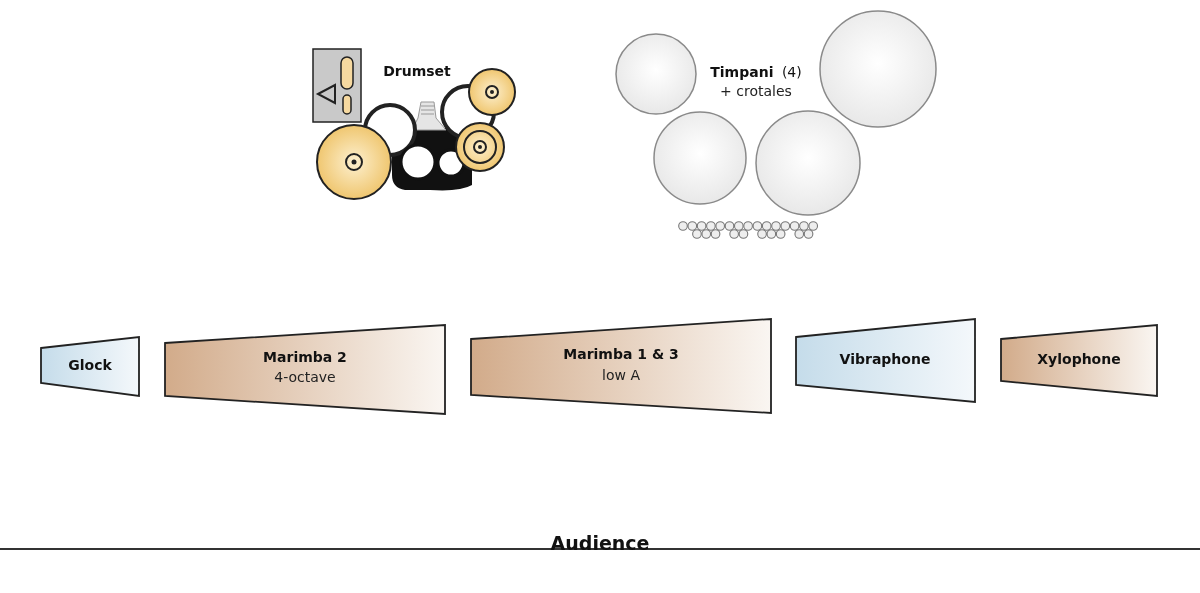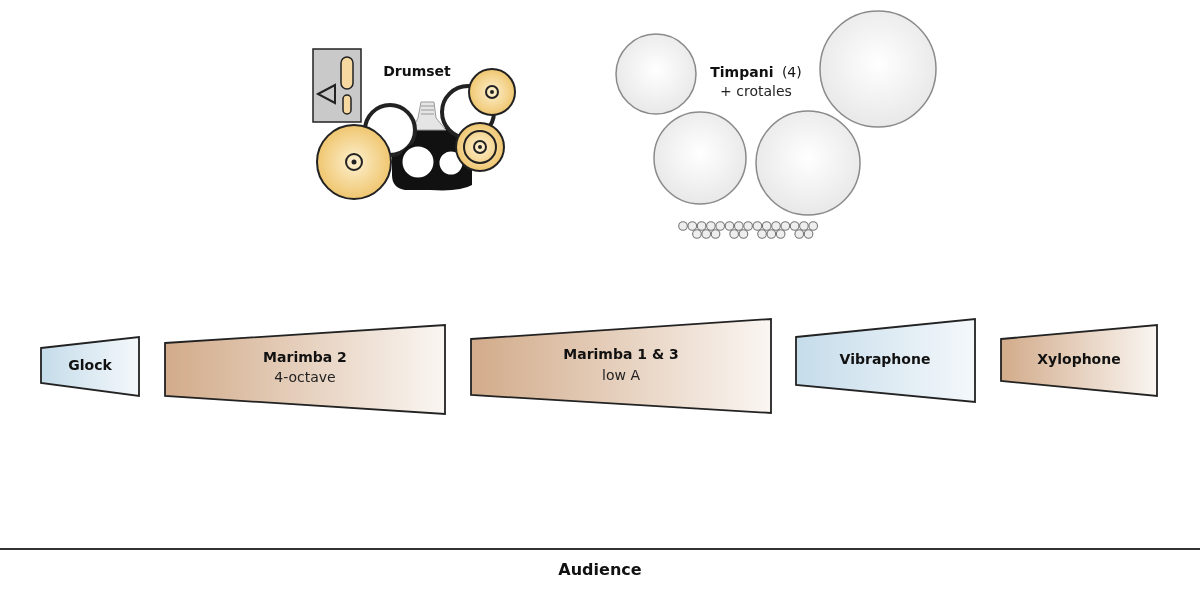--- a/index.html
+++ b/index.html
@@ -2,22 +2,22 @@
 <html><head>
 <meta charset="utf-8">
 <style>
   html, body { margin:0; padding:0; background:#ffffff; }
   body { width:1200px; height:593px; position:relative; overflow:hidden;
          font-family:"DejaVu Sans", "Liberation Sans", sans-serif; }
   #stage { position:absolute; left:0; top:0; width:1200px; height:593px; }
   .lbl { font-family:"DejaVu Sans", sans-serif; fill:#111; }
   .lbl-bold { font-weight:bold; font-size:14px; }
   .lbl-sub { font-size:14px; fill:#222; }
-  .aud { position:absolute; left:0; top:560px; width:1200px; text-align:center;
-         font-size:16px; font-weight:bold; color:#111; font-family:"DejaVu Sans", sans-serif; }
+  .aud { position:absolute; left:0; top:532px; width:1200px; text-align:center;
+         font-size:19px; font-weight:bold; color:#111; font-family:"DejaVu Sans", sans-serif; }
   .stage-line { position:absolute; left:0; top:548px; width:1200px; height:2px; background:#333; }
 </style>
 </head>
 <body>
 
 <svg id="stage" width="1200" height="593" viewBox="0 0 1200 593" xmlns="http://www.w3.org/2000/svg">
   <defs>
     <linearGradient id="gBlue" x1="0" y1="0" x2="1" y2="0">
       <stop offset="0" id="gBlue0" stop-color="#c5dcea"></stop>
       <stop offset="1" id="gBlue1" stop-color="#f4f8fb"></stop>

